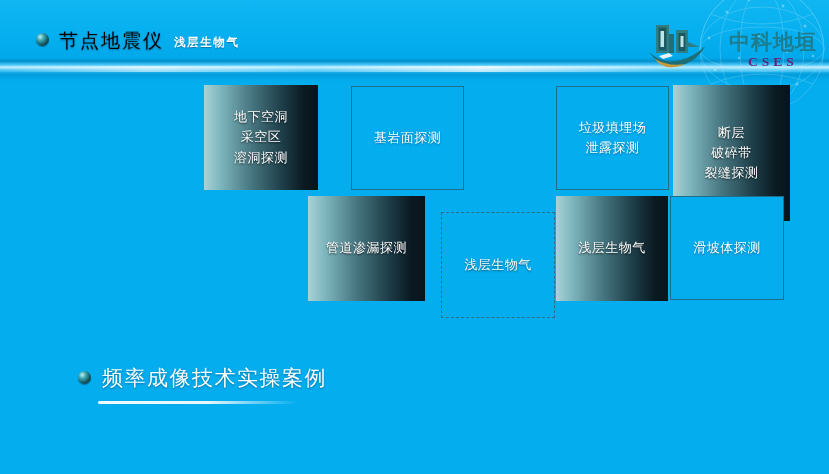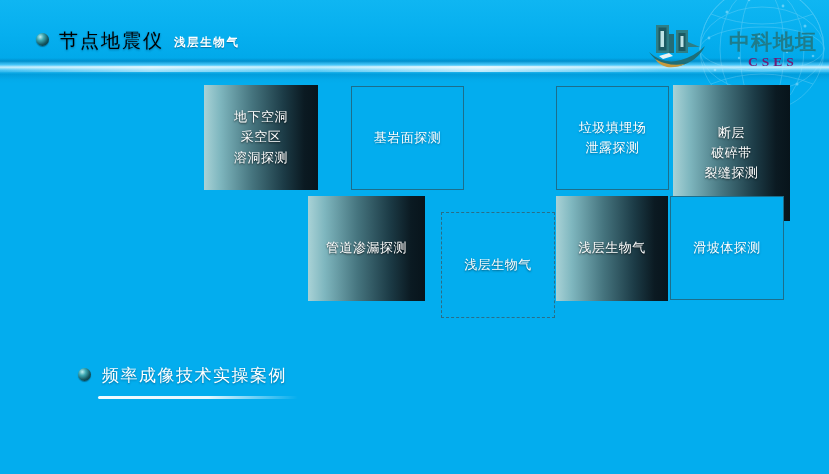--- a/index.html
+++ b/index.html
@@ -112,21 +112,21 @@
   .box.cyan .lbl{text-shadow:0 1px 2px rgba(0,60,95,.55);}
   .box.dashed{
     background:#03ADEE;
     border:1px dashed #2A6E87;
   }
 
   
   .bottom{position:absolute;left:78px;top:364px;width:330px;}
   .bottom-row{display:flex;align-items:center;gap:11px;}
   .bottom-title{
-    color:#ffffff;font-size:17px;letter-spacing:1.5px;
+    color:#ffffff;font-size:21px;letter-spacing:1.5px;
     text-shadow:0 1px 2px rgba(0,40,70,.45);white-space:nowrap;
   }
   .bottom-rule{
     margin-top:9px;margin-left:20px;height:3px;width:200px;
     background:linear-gradient(90deg,rgba(255,255,255,.95) 0%,rgba(255,255,255,.90) 55%,rgba(255,255,255,0) 100%);
     border-radius:2px;
   }
 </style>
 </head>
 <body>

